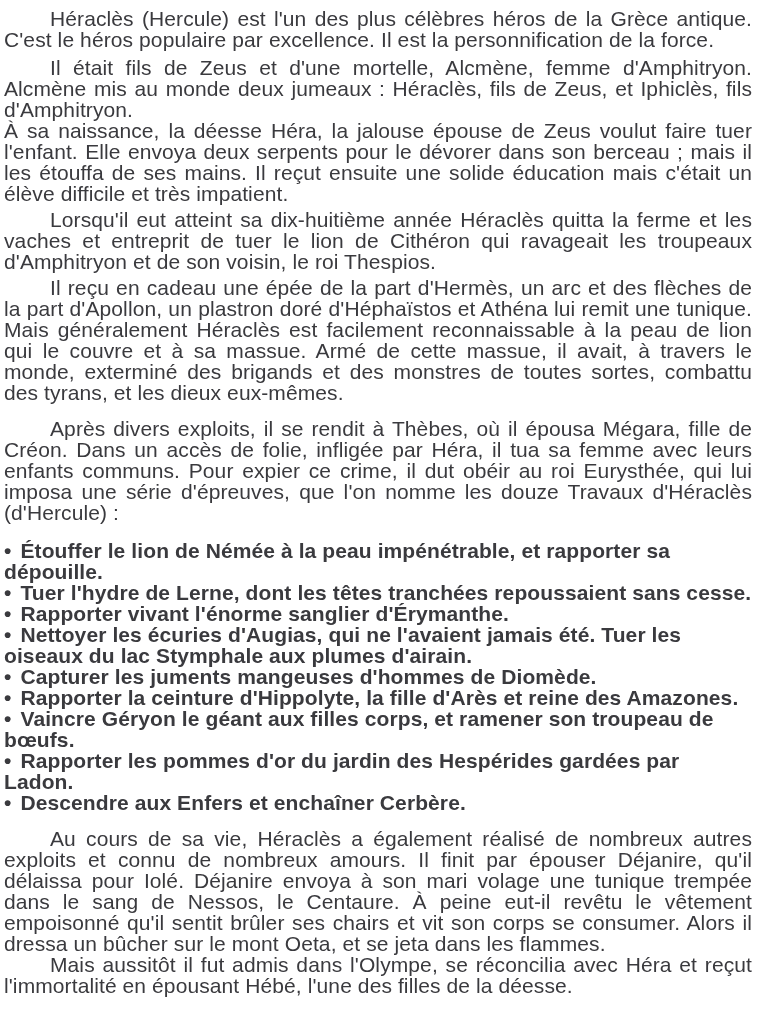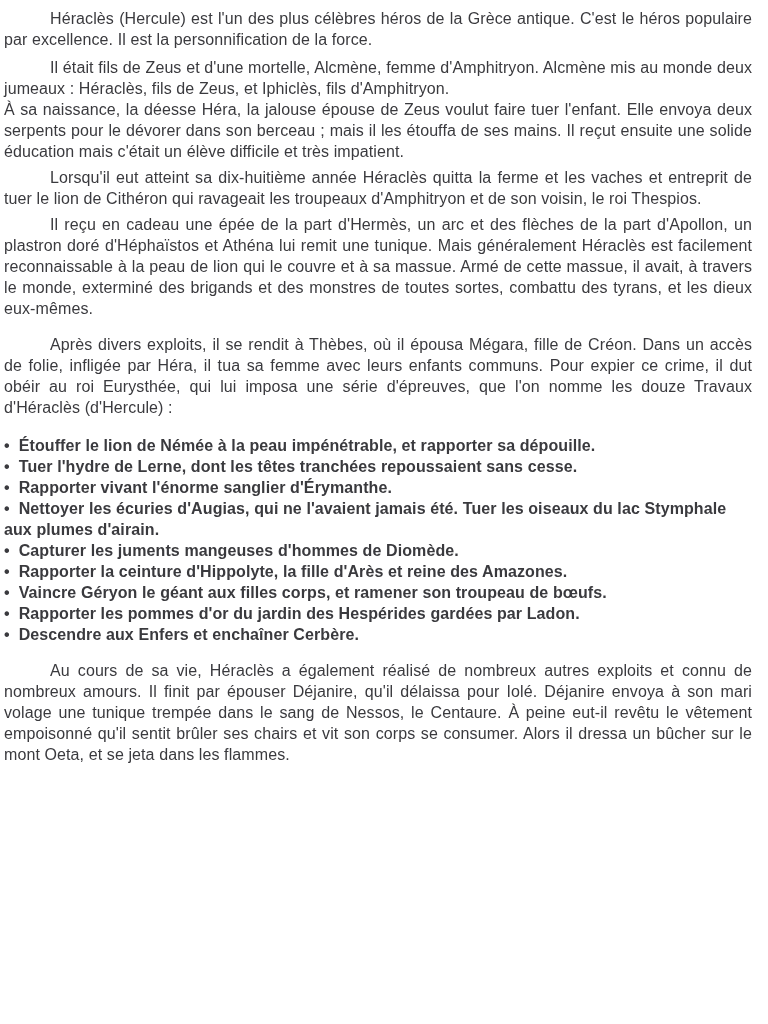--- a/index.html
+++ b/index.html
@@ -8,21 +8,21 @@
     background: #ffffff;
   }
   .page {
     width: 768px;
     height: 1024px;
     box-sizing: border-box;
     padding: 8px 16px 0 4px;
     background: #ffffff;
     color: #3a3a3e;
     font-family: "Liberation Sans", "DejaVu Sans", sans-serif;
-    font-size: 16px;
+    font-size: 21px;
     line-height: 21px;
     overflow: hidden;
     letter-spacing: 0.1px;
   }
   .para {
     margin: 0;
     text-align: justify;
   }
   .indent { text-indent: 46px; }
   .gap-xs { margin-top: 5px; }
@@ -66,14 +66,15 @@
     <p class="work-item"><span class="bullet">•</span><span>Capturer les juments mangeuses d'hommes de Diomède.</span></p>
     <p class="work-item"><span class="bullet">•</span><span>Rapporter la ceinture d'Hippolyte, la fille d'Arès et reine des Amazones.</span></p>
     <p class="work-item"><span class="bullet">•</span><span>Vaincre Géryon le géant aux filles corps, et ramener son troupeau de bœufs.</span></p>
     <p class="work-item"><span class="bullet">•</span><span>Rapporter les pommes d'or du jardin des Hespérides gardées par Ladon.</span></p>
     <p class="work-item"><span class="bullet">•</span><span>Descendre aux Enfers et enchaîner Cerbère.</span></p>
   </div>
 
 
   <p class="para indent gap-lg">Au cours de sa vie, Héraclès a également réalisé de nombreux autres exploits et connu de nombreux amours.  Il finit par épouser Déjanire, qu'il délaissa pour Iolé. Déjanire envoya à son mari volage une tunique trempée dans le sang de Nessos, le Centaure. À peine eut-il revêtu le vêtement empoisonné qu'il sentit brûler ses chairs et vit son corps se consumer. Alors il dressa un bûcher sur le mont Oeta, et se jeta dans les flammes.</p>
 
+  <p class="para indent">Mais aussitôt il fut admis dans l'Olympe, se réconcilia avec Héra et reçut l'immortalité en épousant Hébé, l'une des filles de la déesse.</p>
 
 </div>
 
 </body></html>

